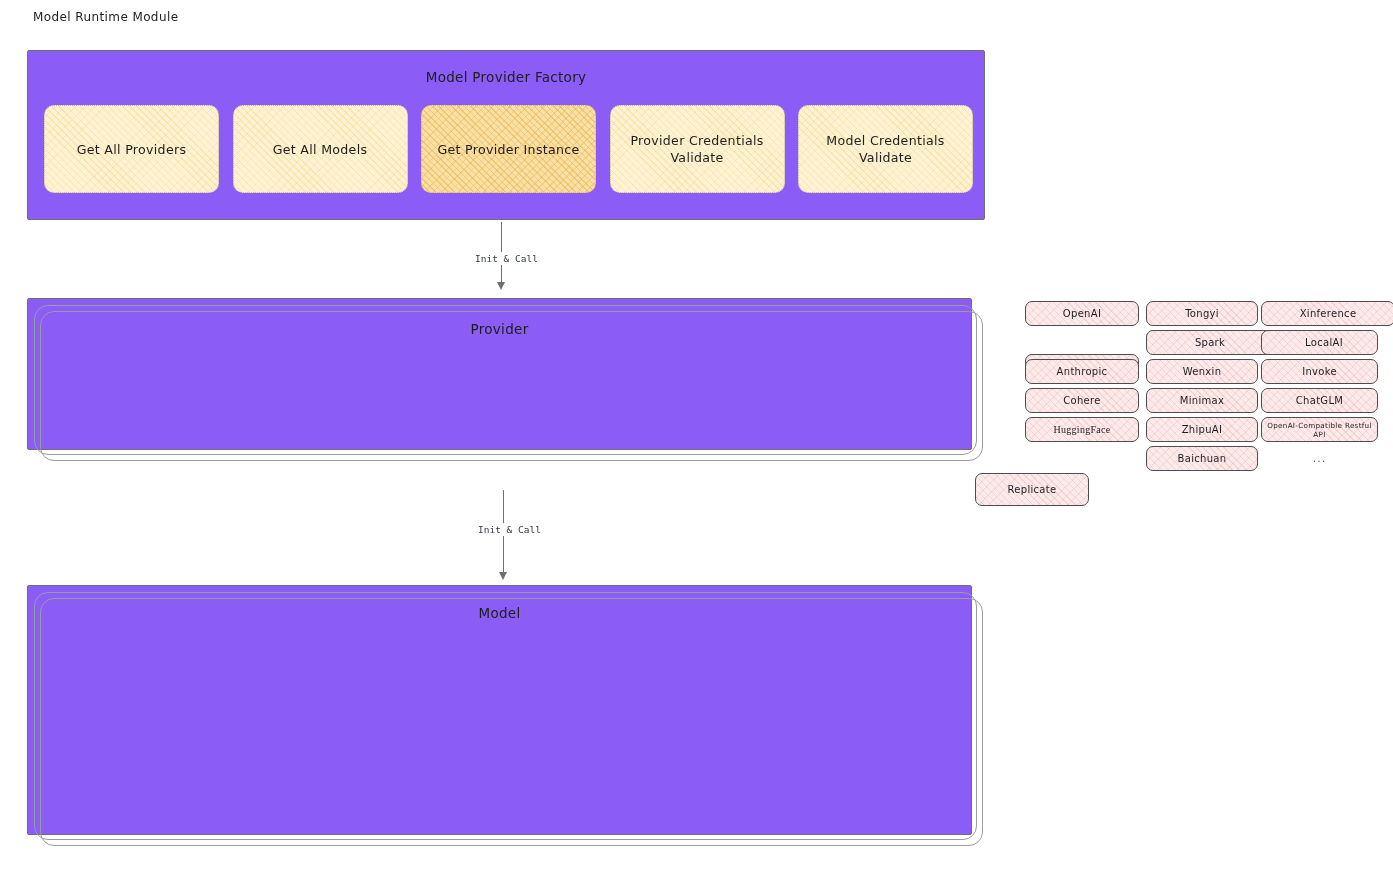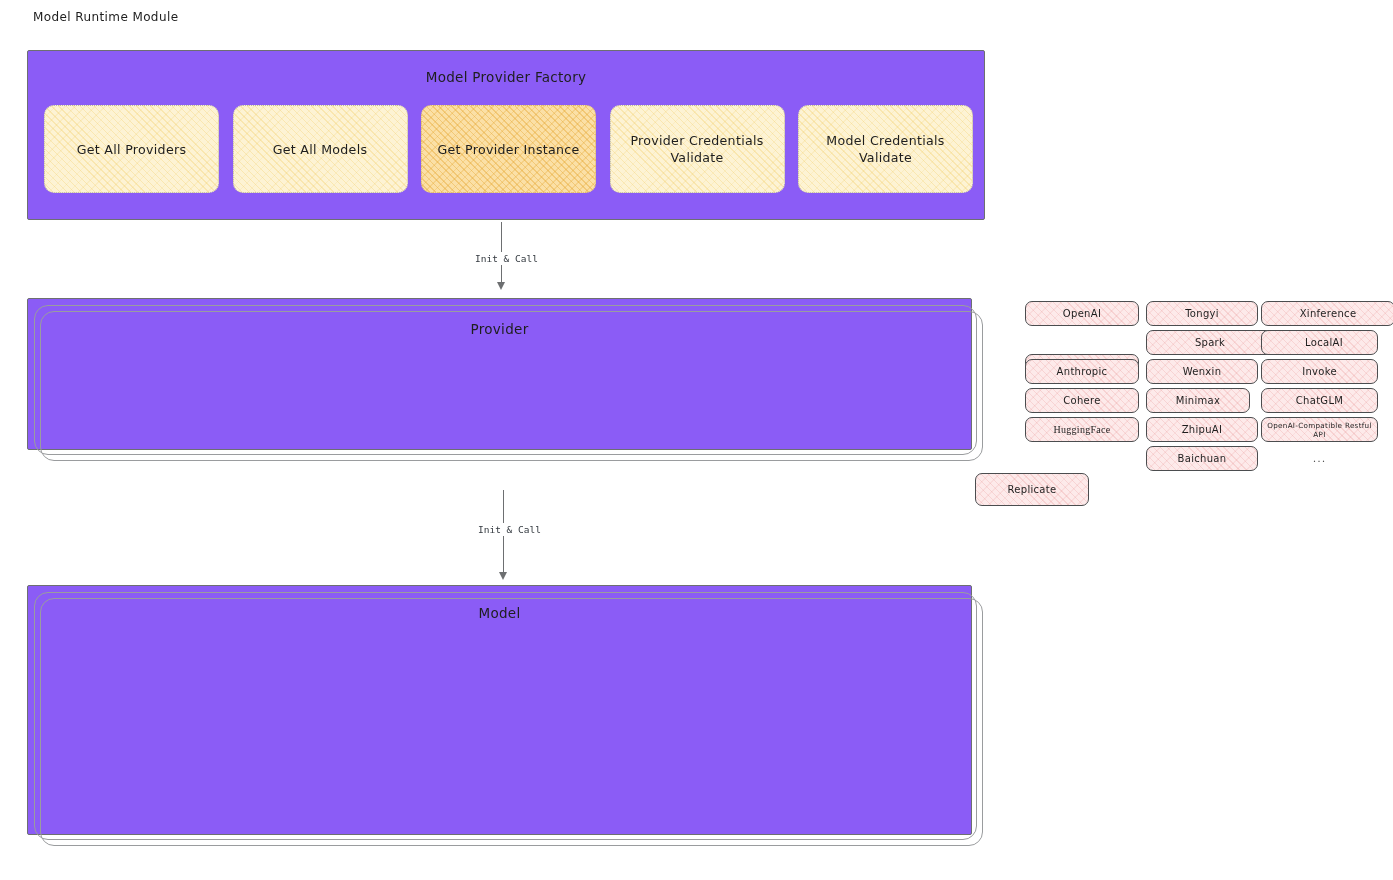--- a/index.html
+++ b/index.html
@@ -156,21 +156,21 @@
   <div id="provider-list">
       <div class="chip hand" style="left:1025px; top:301px; width:114px; height:25px;">OpenAI</div>
       <div class="chip hand" style="left:1025px; top:330px; width:114px; height:25px;margin-top:24px;">Azure OpenAI</div>
       <div class="chip hand" style="left:1025px; top:359px; width:114px; height:25px;">Anthropic</div>
       <div class="chip hand" style="left:1025px; top:388px; width:114px; height:25px;">Cohere</div>
       <div class="chip hand" style="left:1025px; top:417px; width:114px; height:25px;font-family:Liberation Serif, serif;">HuggingFace</div>
       <div class="chip hand" style="left:975px; top:446px; width:114px; height:33px;margin-top:27px;">Replicate</div>
       <div class="chip hand" style="left:1146px; top:301px; width:112px; height:25px;">Tongyi</div>
       <div class="chip hand" style="left:1146px; top:330px; width:128px; height:25px;">Spark</div>
       <div class="chip hand" style="left:1146px; top:359px; width:112px; height:25px;">Wenxin</div>
-      <div class="chip hand" style="left:1146px; top:388px; width:104px; height:25px;">Minimax</div>
+      <div class="chip hand" style="left:1146px; top:388px; width:112px; height:25px;">Minimax</div>
       <div class="chip hand" style="left:1146px; top:417px; width:112px; height:25px;">ZhipuAI</div>
       <div class="chip hand" style="left:1146px; top:446px; width:112px; height:25px;">Baichuan</div>
       <div class="chip hand" style="left:1261px; top:301px; width:134px; height:25px;">Xinference</div>
       <div class="chip hand" style="left:1261px; top:330px; width:117px; height:25px;padding-left:12px;">LocalAI</div>
       <div class="chip hand" style="left:1261px; top:359px; width:117px; height:25px;">Invoke</div>
       <div class="chip hand" style="left:1261px; top:388px; width:117px; height:25px;">ChatGLM</div>
       <div class="chip hand" style="left: 1261px; top: 417px; width: 117px; height: 25px; font-size: 7.2px;">OpenAI-Compatible Restful API</div>
       <div class="dots-chip hand" style="left:1261px; top:446px; width:117px; height:25px;">...</div>
     </div>
 

